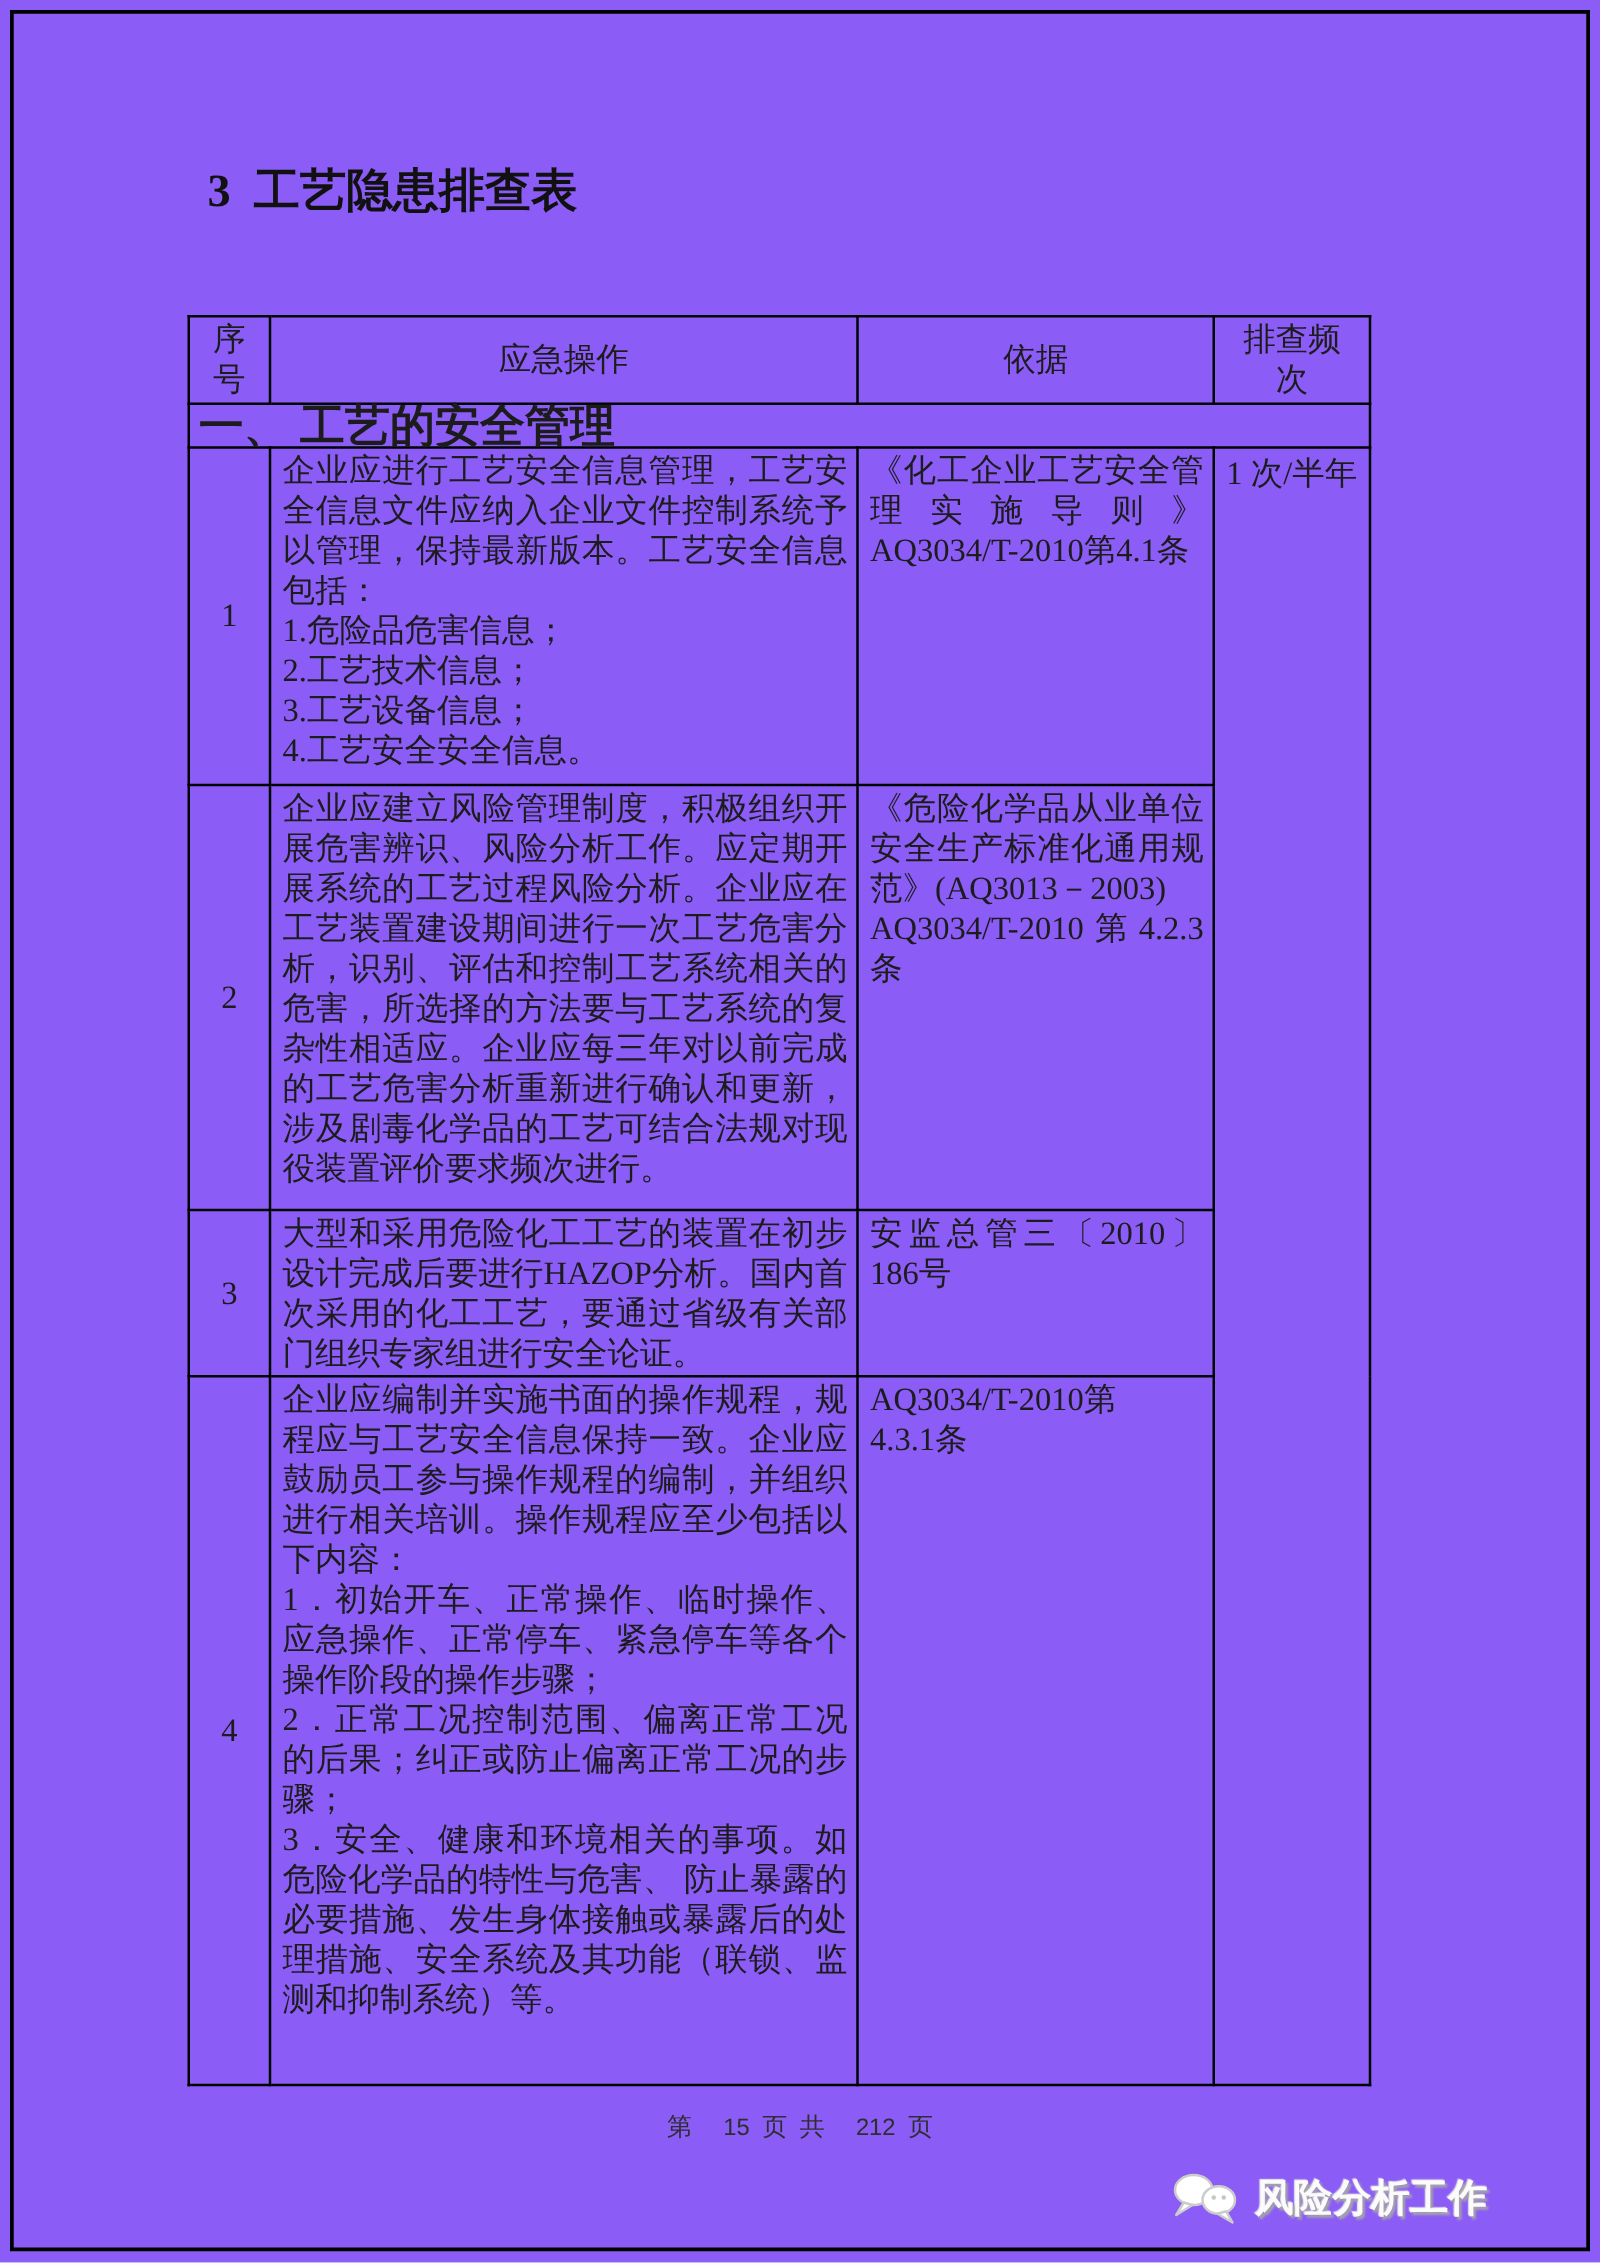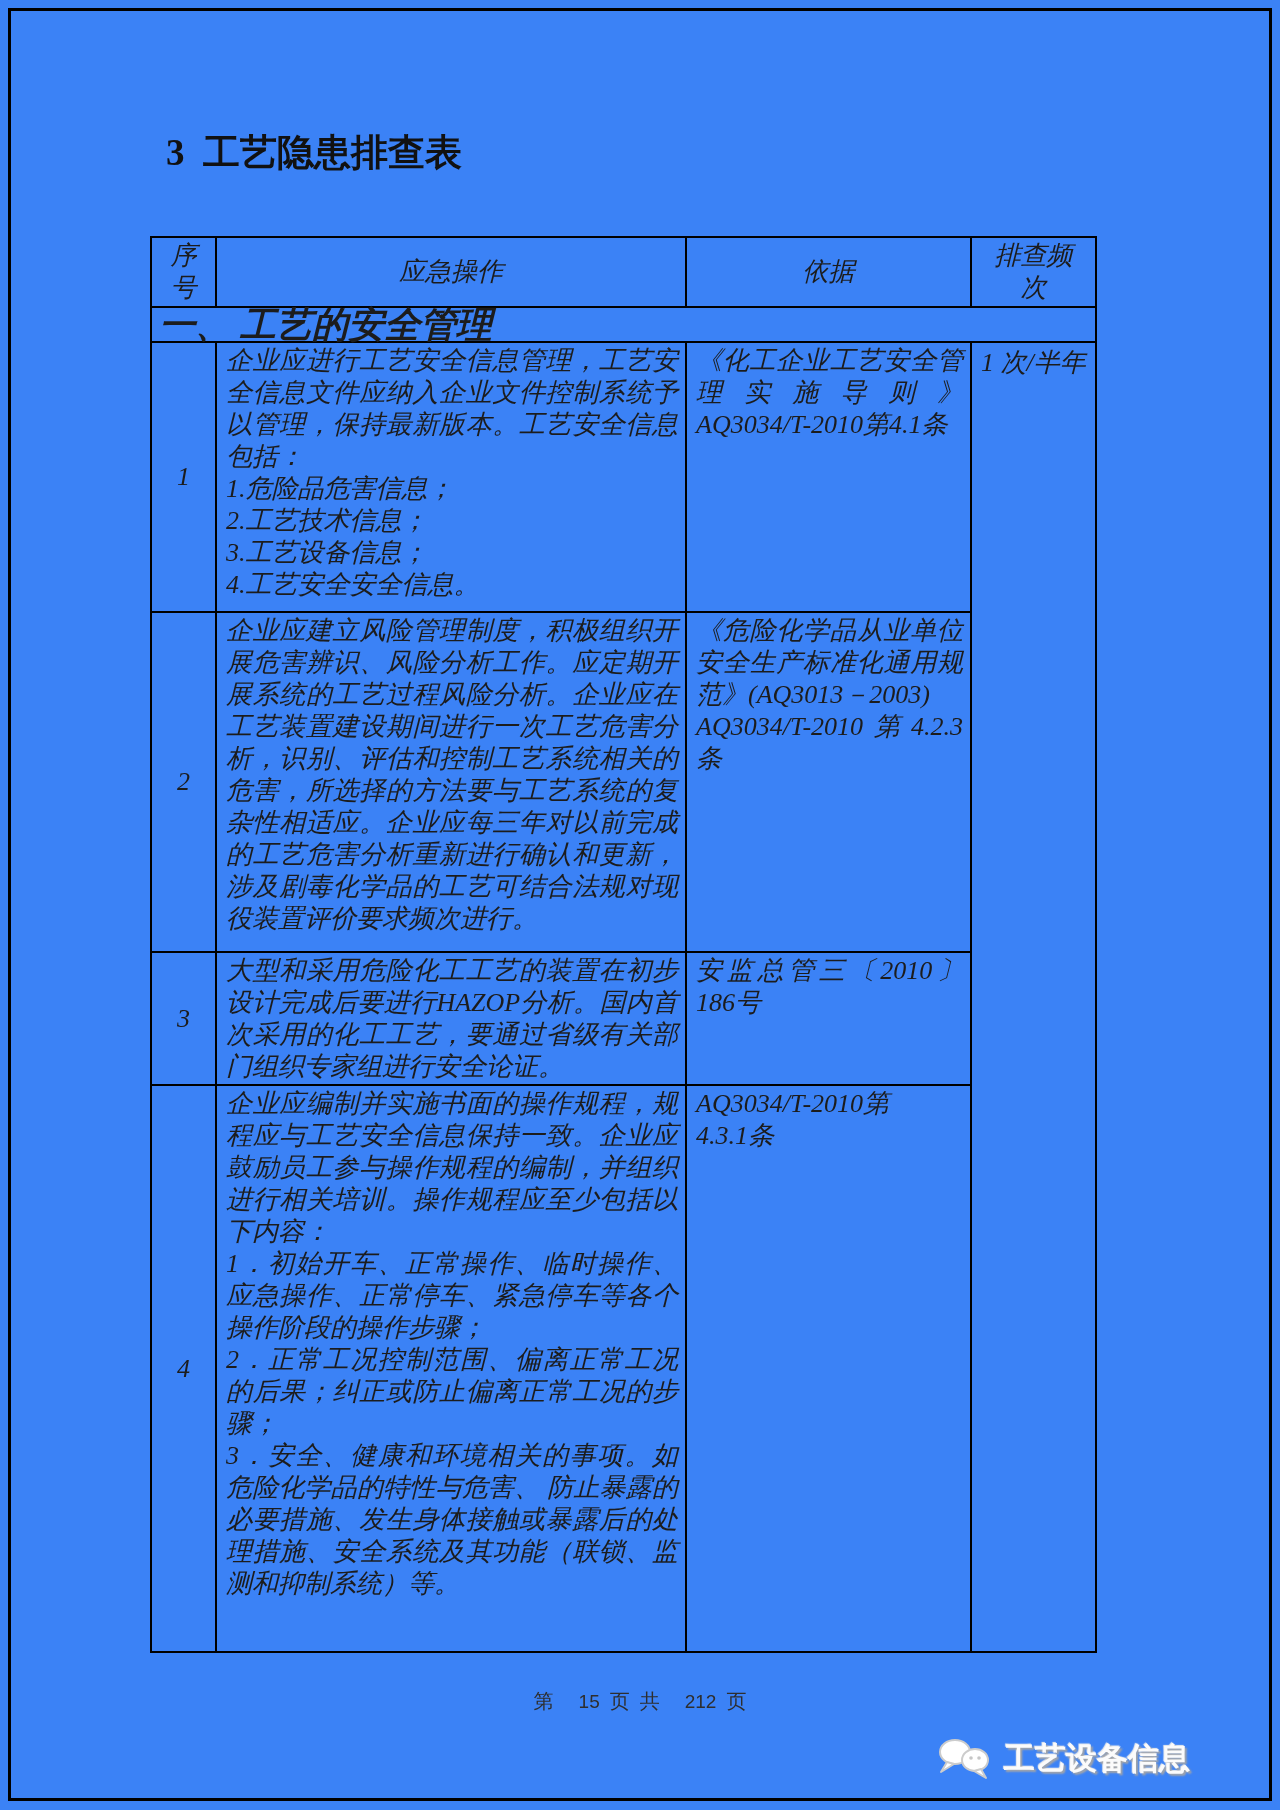--- a/index.html
+++ b/index.html
@@ -1,31 +1,31 @@
 <!DOCTYPE html>
 <html><head>
 <meta charset="utf-8">
 <style>
   html,body { margin:0; padding:0; background:#ffffff; }
   .page {
-    position:relative; width:1280px; height:1810px; background:#3b82f6;
+    position:relative; width:1280px; height:1810px; background:#8b5cf6;
     font-family:"Liberation Serif","DejaVu Serif",serif; color:#1c1c1c; overflow:hidden;
   }
   .frame {
     position:absolute; left:8px; top:8px; right:8px; bottom:9px;
     border:3px solid #000000; pointer-events:none;
   }
   .title {
     position:absolute; left:166px; top:128px; margin:0;
     font-size:37px; font-weight:bold; white-space:pre; color:#111111;
   }
   table.inspection-table {
-    position:absolute; left:150px; top:236px; width:945px;
+    position:absolute; left:150px; top:252px; width:945px;
     border-collapse:collapse; table-layout:fixed;
-    font-size:26px; line-height:32px;font-style:italic;
+    font-size:26px; line-height:32px;
   }
   .inspection-table th, .inspection-table td { border:2px solid #000000; }
   .inspection-table th {
     font-weight:normal; text-align:center; vertical-align:middle; padding:2px;
   }
   .hwrap { display:inline-block; text-align:center; vertical-align:middle; }
   .w2 { width:1.15em; }
   .w3 { width:3.1em; }
   td.section-cell {
     font-weight:bold; font-size:36px; padding:0 4px 0 7px; vertical-align:middle;
@@ -123,16 +123,16 @@
 
   <div class="watermark">
     <svg width="58" height="46" viewBox="0 0 58 46">
       <ellipse cx="19" cy="16" rx="15" ry="12" fill="#ffffff" stroke="#cccccc" stroke-width="2"></ellipse>
       <path d="M11 26 L5 36 L18 28 Z" fill="#ffffff" stroke="#cccccc" stroke-width="2" stroke-linejoin="round"></path>
       <ellipse cx="39" cy="24" rx="13" ry="11" fill="#ffffff" stroke="#cccccc" stroke-width="2"></ellipse>
       <path d="M45 33 L50 42 L38 35 Z" fill="#ffffff" stroke="#cccccc" stroke-width="2" stroke-linejoin="round"></path>
       <circle cx="35" cy="22" r="1.8" fill="#c6c6c6"></circle>
       <circle cx="43" cy="22" r="1.8" fill="#c6c6c6"></circle>
     </svg>
-    <span>工艺设备信息</span>
+    <span>风险分析工作</span>
   </div>
 
 </div>
 
 </body></html>

